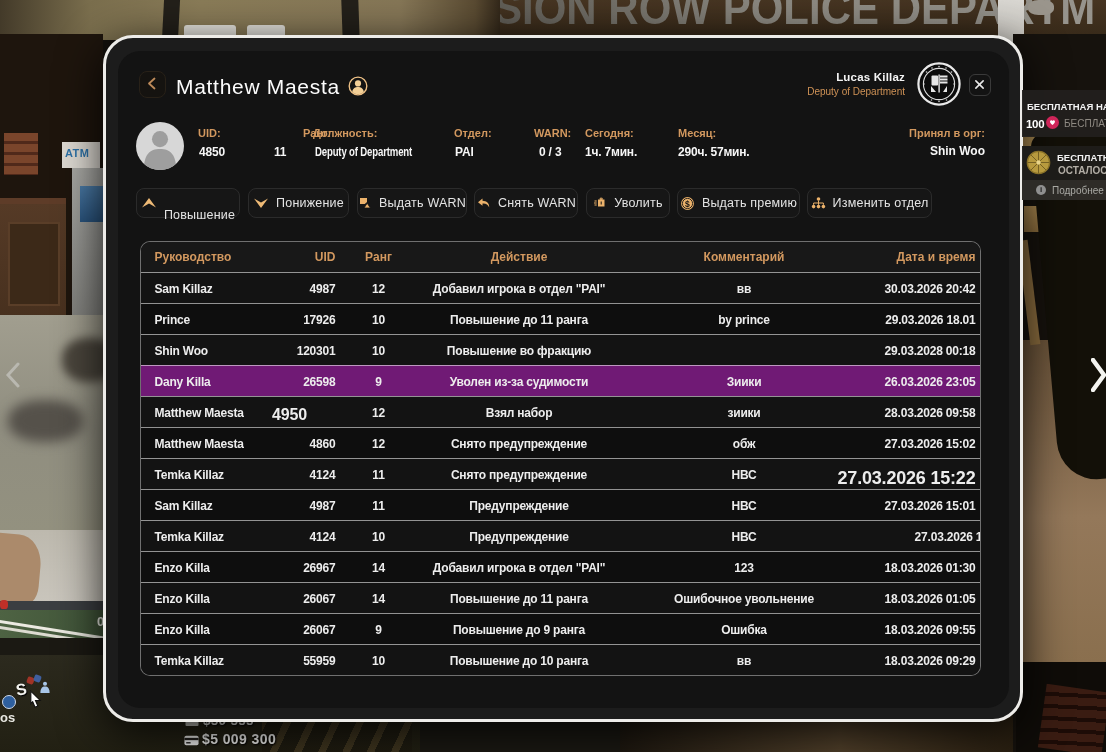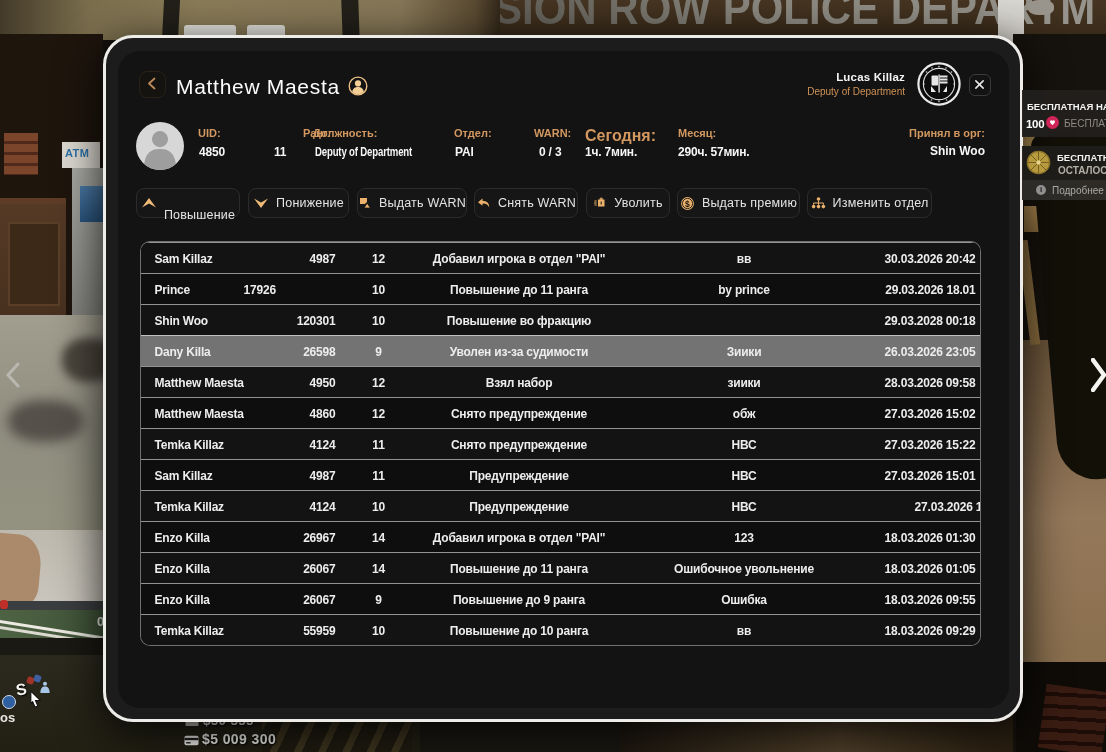--- a/index.html
+++ b/index.html
@@ -134,21 +134,21 @@
 <div class="t" style="left:198px;top:128px;font-size:11px;font-weight:bold;color:#d2985f;">UID:</div>
 <div class="t" style="left:199px;top:146px;font-size:12px;font-weight:bold;color:#f6f6f6;letter-spacing:-.2px;">4850</div>
 <div class="t" style="left:264px;top:128px;font-size:11px;font-weight:bold;color:#d2985f;padding-left:39px;">Ранг:</div>
 <div class="t" style="left:274px;top:146px;font-size:12px;font-weight:bold;color:#f6f6f6;letter-spacing:-.2px;">11</div>
 <div class="t" style="left:313px;top:128px;font-size:11px;font-weight:bold;color:#d2985f;">Должность:</div>
 <div class="t" style="left:315px;top:146px;font-size:12px;font-weight:bold;color:#f6f6f6;letter-spacing:-.2px;transform:scaleX(.8);transform-origin:0 0;">Deputy of Department</div>
 <div class="t" style="left:454px;top:128px;font-size:11px;font-weight:bold;color:#d2985f;">Отдел:</div>
 <div class="t" style="left:455px;top:146px;font-size:12px;font-weight:bold;color:#f6f6f6;letter-spacing:-.2px;">PAI</div>
 <div class="t" style="left:534px;top:128px;font-size:11px;font-weight:bold;color:#d2985f;">WARN:</div>
 <div class="t" style="left:539px;top:146px;font-size:12px;font-weight:bold;color:#f6f6f6;letter-spacing:-.2px;">0 / 3</div>
-<div class="t" style="left:585px;top:128px;font-size:16px;font-weight:bold;color:#d2985f;">Сегодня:</div>
+<div class="t" style="left:585px;top:128px;font-size:11px;font-weight:bold;color:#d2985f;">Сегодня:</div>
 <div class="t" style="left:585px;top:146px;font-size:12px;font-weight:bold;color:#f6f6f6;letter-spacing:-.2px;">1ч. 7мин.</div>
 <div class="t" style="left:678px;top:128px;font-size:11px;font-weight:bold;color:#d2985f;">Месяц:</div>
 <div class="t" style="left:678px;top:146px;font-size:12px;font-weight:bold;color:#f6f6f6;letter-spacing:-.2px;">290ч. 57мин.</div>
 <div class="t" style="left:785px;top:128px;width:200px;text-align:right;font-size:11px;font-weight:bold;color:#d2985f;">Принял в орг:</div>
 <div class="t" style="left:785px;top:144.8px;width:200px;text-align:right;font-size:12px;font-weight:bold;color:#f6f6f6;">Shin Woo</div>
 <div class="a" style="left:136px;top:188px;width:102px;height:28px;background:#161616;border:1px solid #2b2b2b;border-radius:8px;display:flex;align-items:center;justify-content:center;gap:7px;">
     <svg width="16" height="14" viewBox="0 0 16 14">
       <path d="M8 2 L15 11.4 L8 7.4 L1 11.4 Z" fill="#eeba76"></path>
     </svg>
     <span style="font-size:12.5px;color:#e4e4e4;letter-spacing:.2px;margin-top:24px;">Повышение</span>
@@ -193,75 +193,83 @@
     <svg width="15" height="14" viewBox="0 0 15 14">
       <circle cx="7.5" cy="3" r="1.8" fill="#ecb26b"></circle>
       <circle cx="2.6" cy="10.6" r="1.8" fill="#ecb26b"></circle>
       <circle cx="7.5" cy="10.6" r="1.8" fill="#ecb26b"></circle>
       <circle cx="12.4" cy="10.6" r="1.8" fill="#ecb26b"></circle>
       <path d="M7.5 4.6 V7 M2.6 8.8 V7 H12.4 V8.8 M7.5 7 V8.8" stroke="#ecb26b" fill="none"></path>
     </svg>
     <span style="font-size:12.5px;color:#e4e4e4;letter-spacing:.2px;">Изменить отдел</span>
   </div>
 <div class="a" style="left:139.5px;top:240.5px;width:839px;border:1px solid rgba(255,255,255,.4);border-radius:10px;overflow:hidden;background:#111111;">
+<div style="position:relative;width:839px;height:30px;background:#181818;">
+<div class="t" style="left:14px;width:200px;text-align:left;top:9.5px;font-size:12px;font-weight:bold;color:#d2985f;">Руководство</div>
+<div class="t" style="left:103px;width:92px;text-align:right;top:9.5px;font-size:12px;font-weight:bold;color:#d2985f;">UID</div>
+<div class="t" style="left:216px;width:44px;text-align:center;top:9.5px;font-size:12px;font-weight:bold;color:#d2985f;">Ранг</div>
+<div class="t" style="left:258px;width:241px;text-align:center;top:9.5px;font-size:12px;font-weight:bold;color:#d2985f;">Действие</div>
+<div class="t" style="left:483px;width:241px;text-align:center;top:9.5px;font-size:12px;font-weight:bold;color:#d2985f;">Комментарий</div>
+<div class="t" style="left:655px;width:180px;text-align:right;top:9.5px;font-size:12px;font-weight:bold;color:#d2985f;">Дата и время</div>
+</div>
 <div style="position:relative;width:839px;height:30px;border-top:1px solid rgba(255,255,255,.55);background:#131313;">
 <div class="t" style="left:14px;width:200px;text-align:left;top:10px;font-size:12px;font-weight:bold;color:#ededed;letter-spacing:-.2px;">Sam Killaz</div>
 <div class="t" style="left:103px;width:92px;text-align:right;top:10px;font-size:12px;font-weight:bold;color:#ededed;letter-spacing:-.2px;">4987</div>
 <div class="t" style="left:216px;width:44px;text-align:center;top:10px;font-size:12px;font-weight:bold;color:#ededed;letter-spacing:-.2px;">12</div>
 <div class="t" style="left:258px;width:241px;text-align:center;top:10px;font-size:12px;font-weight:bold;color:#ededed;letter-spacing:-.2px;">Добавил игрока в отдел "PAI"</div>
 <div class="t" style="left:483px;width:241px;text-align:center;top:10px;font-size:12px;font-weight:bold;color:#ededed;letter-spacing:-.2px;">вв</div>
 <div class="t" style="left:655px;width:180px;text-align:right;top:10px;font-size:12px;font-weight:bold;color:#ededed;letter-spacing:-.2px;">30.03.2026 20:42</div>
 </div>
 <div style="position:relative;width:839px;height:30px;border-top:1px solid rgba(255,255,255,.55);background:#0e0e0e;">
 <div class="t" style="left:14px;width:200px;text-align:left;top:10px;font-size:12px;font-weight:bold;color:#ededed;letter-spacing:-.2px;">Prince</div>
-<div class="t" style="left:103px;width:92px;text-align:left;top:10px;font-size:12px;font-weight:bold;color:#ededed;letter-spacing:-.2px;">17926</div>
+<div class="t" style="left:103px;width:92px;text-align:right;top:10px;font-size:12px;font-weight:bold;color:#ededed;letter-spacing:-.2px;">17926</div>
 <div class="t" style="left:216px;width:44px;text-align:center;top:10px;font-size:12px;font-weight:bold;color:#ededed;letter-spacing:-.2px;">10</div>
 <div class="t" style="left:258px;width:241px;text-align:center;top:10px;font-size:12px;font-weight:bold;color:#ededed;letter-spacing:-.2px;">Повышение до 11 ранга</div>
 <div class="t" style="left:483px;width:241px;text-align:center;top:10px;font-size:12px;font-weight:bold;color:#ededed;letter-spacing:-.2px;">by prince</div>
 <div class="t" style="left:655px;width:180px;text-align:right;top:10px;font-size:12px;font-weight:bold;color:#ededed;letter-spacing:-.2px;">29.03.2026 18.01</div>
 </div>
 <div style="position:relative;width:839px;height:30px;border-top:1px solid rgba(255,255,255,.55);background:#131313;">
 <div class="t" style="left:14px;width:200px;text-align:left;top:10px;font-size:12px;font-weight:bold;color:#ededed;letter-spacing:-.2px;">Shin Woo</div>
 <div class="t" style="left:103px;width:92px;text-align:right;top:10px;font-size:12px;font-weight:bold;color:#ededed;letter-spacing:-.2px;">120301</div>
 <div class="t" style="left:216px;width:44px;text-align:center;top:10px;font-size:12px;font-weight:bold;color:#ededed;letter-spacing:-.2px;">10</div>
 <div class="t" style="left:258px;width:241px;text-align:center;top:10px;font-size:12px;font-weight:bold;color:#ededed;letter-spacing:-.2px;">Повышение во фракцию</div>
 <div class="t" style="left:483px;width:241px;text-align:center;top:10px;font-size:12px;font-weight:bold;color:#ededed;letter-spacing:-.2px;"></div>
 <div class="t" style="left:655px;width:180px;text-align:right;top:10px;font-size:12px;font-weight:bold;color:#ededed;letter-spacing:-.2px;">29.03.2028 00:18</div>
 </div>
-<div style="position:relative;width:839px;height:30px;border-top:1px solid rgba(255,255,255,.55);background:#737373;">
+<div style="position:relative;width:839px;height:30px;border-top:1px solid rgba(255,255,255,.55);background:#701a75;">
 <div class="t" style="left:14px;width:200px;text-align:left;top:10px;font-size:12px;font-weight:bold;color:#ededed;letter-spacing:-.2px;">Dany Killa</div>
 <div class="t" style="left:103px;width:92px;text-align:right;top:10px;font-size:12px;font-weight:bold;color:#ededed;letter-spacing:-.2px;">26598</div>
 <div class="t" style="left:216px;width:44px;text-align:center;top:10px;font-size:12px;font-weight:bold;color:#ededed;letter-spacing:-.2px;">9</div>
 <div class="t" style="left:258px;width:241px;text-align:center;top:10px;font-size:12px;font-weight:bold;color:#ededed;letter-spacing:-.2px;">Уволен из-за судимости</div>
 <div class="t" style="left:483px;width:241px;text-align:center;top:10px;font-size:12px;font-weight:bold;color:#ededed;letter-spacing:-.2px;">Зиики</div>
 <div class="t" style="left:655px;width:180px;text-align:right;top:10px;font-size:12px;font-weight:bold;color:#ededed;letter-spacing:-.2px;">26.03.2026 23:05</div>
 </div>
 <div style="position:relative;width:839px;height:30px;border-top:1px solid rgba(255,255,255,.55);background:#131313;">
 <div class="t" style="left:14px;width:200px;text-align:left;top:10px;font-size:12px;font-weight:bold;color:#ededed;letter-spacing:-.2px;">Matthew Maesta</div>
-<div class="t" style="left:103px;width:92px;text-align:right;top:10px;font-size:12px;font-weight:bold;color:#ededed;letter-spacing:-.2px;">4950</div>
+<div class="t" style="left:103px;width:92px;text-align:center;top:10px;font-size:16px;font-weight:bold;color:#ededed;letter-spacing:-.2px;">4950</div>
 <div class="t" style="left:216px;width:44px;text-align:center;top:10px;font-size:12px;font-weight:bold;color:#ededed;letter-spacing:-.2px;">12</div>
 <div class="t" style="left:258px;width:241px;text-align:center;top:10px;font-size:12px;font-weight:bold;color:#ededed;letter-spacing:-.2px;">Взял набор</div>
 <div class="t" style="left:483px;width:241px;text-align:center;top:10px;font-size:12px;font-weight:bold;color:#ededed;letter-spacing:-.2px;">зиики</div>
 <div class="t" style="left:655px;width:180px;text-align:right;top:10px;font-size:12px;font-weight:bold;color:#ededed;letter-spacing:-.2px;">28.03.2026 09:58</div>
 </div>
 <div style="position:relative;width:839px;height:30px;border-top:1px solid rgba(255,255,255,.55);background:#0e0e0e;">
 <div class="t" style="left:14px;width:200px;text-align:left;top:10px;font-size:12px;font-weight:bold;color:#ededed;letter-spacing:-.2px;">Matthew Maesta</div>
 <div class="t" style="left:103px;width:92px;text-align:right;top:10px;font-size:12px;font-weight:bold;color:#ededed;letter-spacing:-.2px;">4860</div>
 <div class="t" style="left:216px;width:44px;text-align:center;top:10px;font-size:12px;font-weight:bold;color:#ededed;letter-spacing:-.2px;">12</div>
 <div class="t" style="left:258px;width:241px;text-align:center;top:10px;font-size:12px;font-weight:bold;color:#ededed;letter-spacing:-.2px;">Снято предупреждение</div>
 <div class="t" style="left:483px;width:241px;text-align:center;top:10px;font-size:12px;font-weight:bold;color:#ededed;letter-spacing:-.2px;">обж</div>
 <div class="t" style="left:655px;width:180px;text-align:right;top:10px;font-size:12px;font-weight:bold;color:#ededed;letter-spacing:-.2px;">27.03.2026 15:02</div>
 </div>
 <div style="position:relative;width:839px;height:30px;border-top:1px solid rgba(255,255,255,.55);background:#131313;">
 <div class="t" style="left:14px;width:200px;text-align:left;top:10px;font-size:12px;font-weight:bold;color:#ededed;letter-spacing:-.2px;">Temka Killaz</div>
 <div class="t" style="left:103px;width:92px;text-align:right;top:10px;font-size:12px;font-weight:bold;color:#ededed;letter-spacing:-.2px;">4124</div>
 <div class="t" style="left:216px;width:44px;text-align:center;top:10px;font-size:12px;font-weight:bold;color:#ededed;letter-spacing:-.2px;">11</div>
 <div class="t" style="left:258px;width:241px;text-align:center;top:10px;font-size:12px;font-weight:bold;color:#ededed;letter-spacing:-.2px;">Снято предупреждение</div>
 <div class="t" style="left:483px;width:241px;text-align:center;top:10px;font-size:12px;font-weight:bold;color:#ededed;letter-spacing:-.2px;">НВС</div>
-<div class="t" style="left:655px;width:180px;text-align:right;top:10px;font-size:12px;font-weight:bold;color:#ededed;letter-spacing:-.2px;">27.03.2026 15:22</div>
+<div class="t" style="left:655px;width:180px;text-align:right;top:10px;font-size:18px;font-weight:bold;color:#ededed;letter-spacing:-.2px;">27.03.2026 15:22</div>
 </div>
 <div style="position:relative;width:839px;height:30px;border-top:1px solid rgba(255,255,255,.55);background:#0e0e0e;">
 <div class="t" style="left:14px;width:200px;text-align:left;top:10px;font-size:12px;font-weight:bold;color:#ededed;letter-spacing:-.2px;">Sam Killaz</div>
 <div class="t" style="left:103px;width:92px;text-align:right;top:10px;font-size:12px;font-weight:bold;color:#ededed;letter-spacing:-.2px;">4987</div>
 <div class="t" style="left:216px;width:44px;text-align:center;top:10px;font-size:12px;font-weight:bold;color:#ededed;letter-spacing:-.2px;">11</div>
 <div class="t" style="left:258px;width:241px;text-align:center;top:10px;font-size:12px;font-weight:bold;color:#ededed;letter-spacing:-.2px;">Предупреждение</div>
 <div class="t" style="left:483px;width:241px;text-align:center;top:10px;font-size:12px;font-weight:bold;color:#ededed;letter-spacing:-.2px;">НВС</div>
 <div class="t" style="left:655px;width:180px;text-align:right;top:10px;font-size:12px;font-weight:bold;color:#ededed;letter-spacing:-.2px;">27.03.2026 15:01</div>
 </div>
 <div style="position:relative;width:839px;height:30px;border-top:1px solid rgba(255,255,255,.55);background:#131313;">

